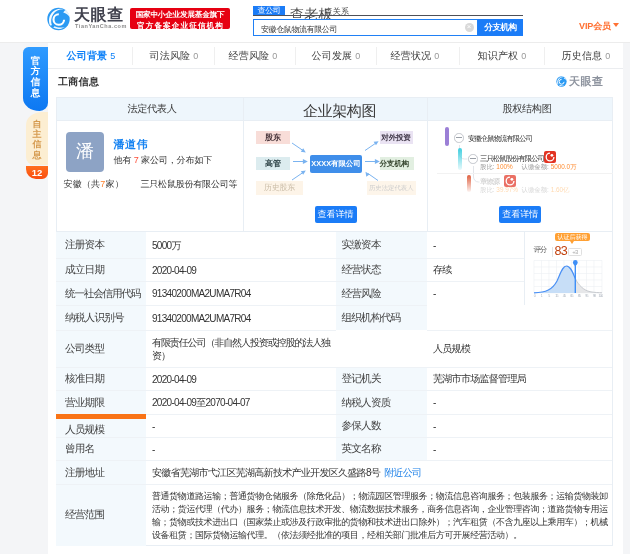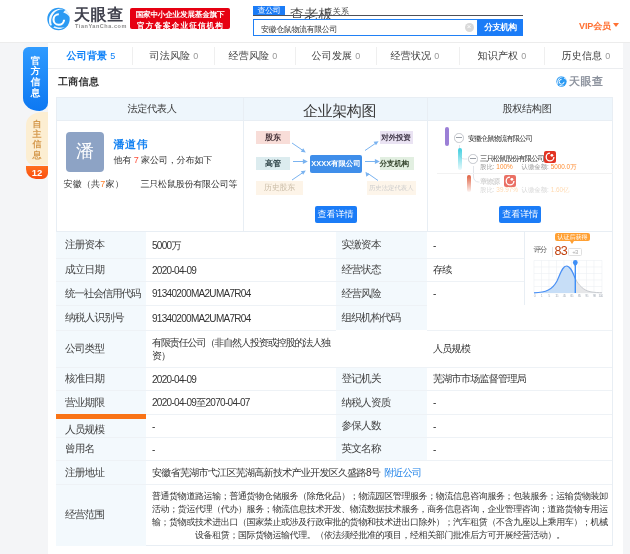--- a/index.html
+++ b/index.html
@@ -328,21 +328,21 @@
 <div class="abs" style="left:90px;top:228px;width:466px;height:24px;border-top:1px solid #eef2f6;">
       <div class="vc" style="height:23px">
         <span style="padding-left:6px;display:block">安徽省芜湖市弋江区芜湖高新技术产业开发区久盛路8号&nbsp; <span style="color:#2082e8">附近公司</span></span>
       </div>
     </div>
 <div class="abs" style="left:0px;top:252px;width:90px;height:61.5px;background:#f3f9fd;color:#424242;font-size:10.6px;letter-spacing:-0.8px;border-top:1px solid #eef2f6;">
       <div class="vc" style="height:60.5px">
         <span style="padding-left:9px">经营范围</span>
       </div>
     </div>
-<div class="abs" style="left:90px;top:252px;width:466px;height:69px;border-top:1px solid #eef2f6;text-align:center;">
+<div class="abs" style="left:90px;top:252px;width:466px;height:69px;border-top:1px solid #eef2f6;">
       <div class="vc" style="height:60.5px">
         <span style="padding-left:6px;display:block">
           <div style="font-size:9px;line-height:13.1px;letter-spacing:-0.4px;padding-top:1px">普通货物道路运输；普通货物仓储服务（除危化品）；物流园区管理服务；物流信息咨询服务；包装服务；运输货物装卸<br>活动；货运代理（代办）服务；物流信息技术开发、物流数据技术服务，商务信息咨询，企业管理咨询；道路货物专用运<br>输；货物或技术进出口（国家禁止或涉及行政审批的货物和技术进出口除外）；汽车租赁（不含九座以上乘用车）；机械<br>设备租赁；国际货物运输代理。（依法须经批准的项目，经相关部门批准后方可开展经营活动）。</div>
         </span>
       </div>
     </div>
 
 <div class="abs" style="left:468px;top:0;width:88px;height:73px;background:#fff;border-left:1px solid #e8eef4">
  <div class="abs" style="left:30px;top:1px;width:35px;height:8px;background:#ffa033;border-radius:2px;color:#fff;font-size:6px;text-align:center;line-height:8px;letter-spacing:0">认证后获得</div>
  <div class="abs" style="left:44.5px;top:9px;width:0;height:0;border-left:2.5px solid transparent;border-right:2.5px solid transparent;border-top:3px solid #ffa033"></div>

